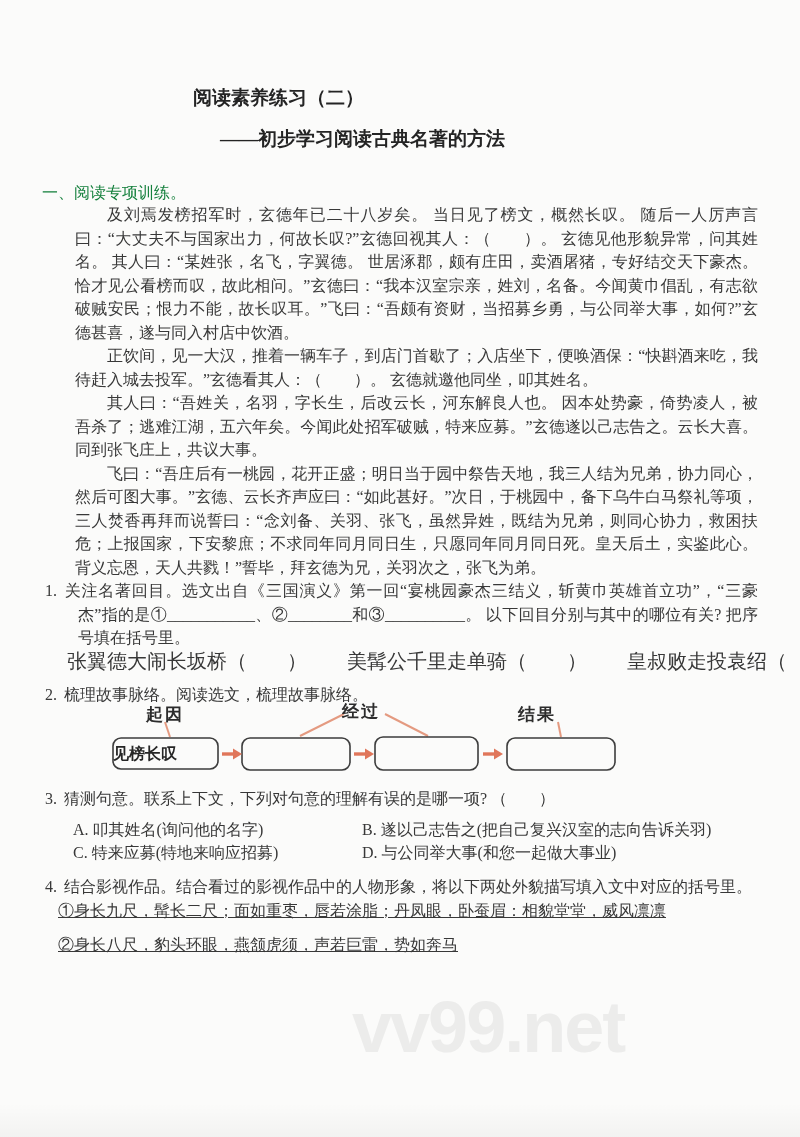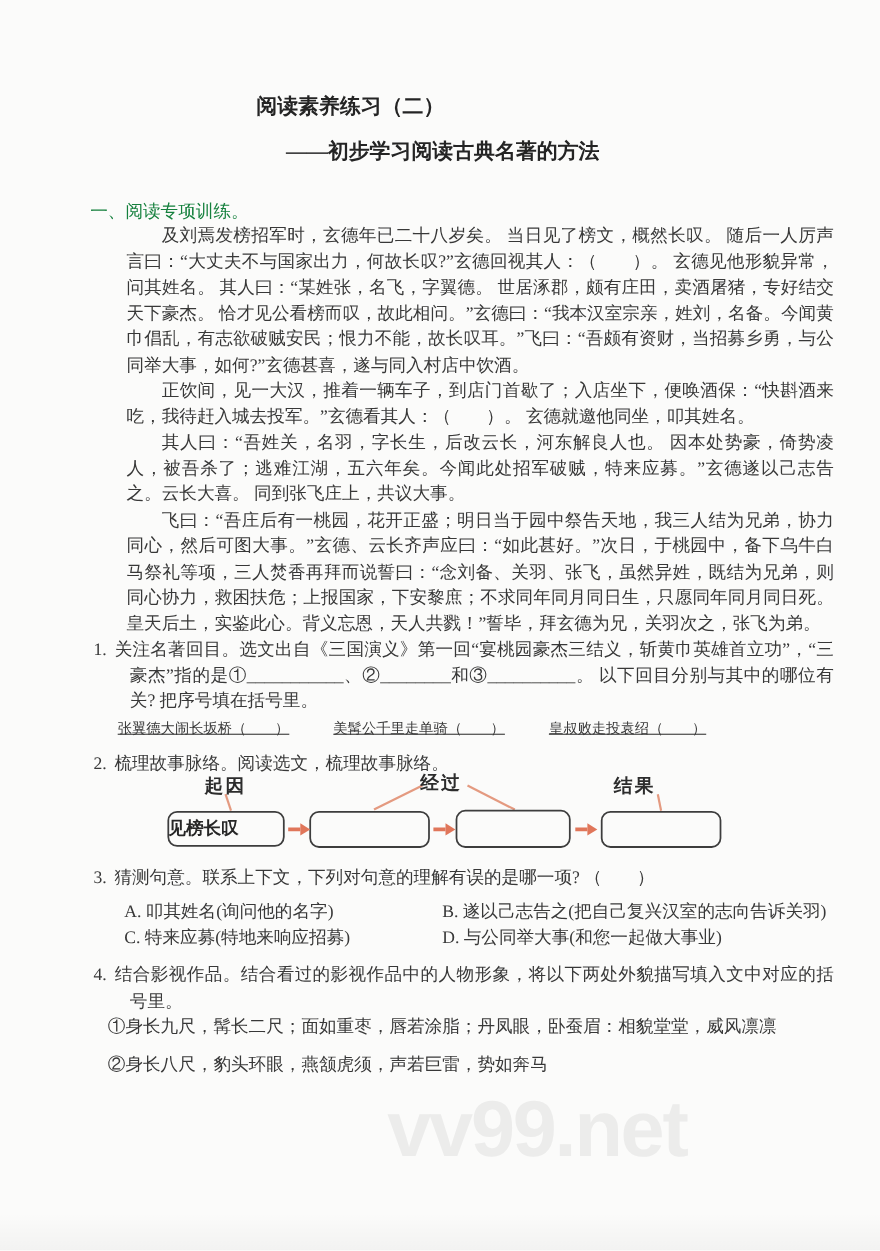--- a/index.html
+++ b/index.html
@@ -7,49 +7,49 @@
     position:relative; width:800px; height:1137px;
     background:#fbfbfa; overflow:hidden;
     font-family:"Liberation Serif","DejaVu Serif",serif;
     color:#383838;
   }
   .page::after {
     content:""; position:absolute; left:0; right:0; bottom:0; height:34px;
     background:linear-gradient(to bottom, rgba(0,0,0,0), rgba(0,0,0,0.035));
     pointer-events:none;
   }
-  .content { position:absolute; inset:0; padding:86px 42px 0 42px; box-sizing:border-box;margin-left:40px; }
+  .content { position:absolute; inset:0; padding:86px 42px 0 42px; box-sizing:border-box; }
 
   .title   { font-size:19px; line-height:24px; font-weight:bold; margin:0 0 0 151px; color:#242424; }
   .subtitle{ font-size:19px; line-height:26px; font-weight:bold; margin:16px 0 0 178px; color:#242424; }
   .section { font-size:16px; line-height:20px; margin-top:31px; color:#15803d; }
 
   .passage { margin:0 0 0 33px; font-size:16px; line-height:23.5px; text-align:justify; }
   .passage p { margin:0; text-indent:2em; }
 
   .qitem { margin-left:3px; padding-left:33px; text-indent:-33px;
            font-size:16px; line-height:23.5px; text-align:justify; }
   .qnum  { margin-right:7px; }
 
   .bracket-row { display:flex; gap:40px; margin-left:25px;
-                 font-size:13px; line-height:23.5px; white-space:nowrap;text-decoration:underline; }
+                 font-size:20px; line-height:23.5px; white-space:nowrap; }
 
   .q2 { margin-top:11px; line-height:22px; }
 
   .flow { position:relative; height:78px; margin-top:0; }
   .flow-svg { position:absolute; left:0; top:0; }
   .flow-label { position:absolute; top:-3px; font-size:17px; font-weight:bold; color:#2c2c2c; letter-spacing:2px; }
   .flow-box-text { position:absolute; left:71px; top:32px; width:105px; height:31px;
                    line-height:31px; text-align:left; font-size:16px; font-weight:bold; color:#262626; }
 
   .q3 { margin-top:3px; line-height:23px; }
   .options { display:grid; grid-template-columns:289px 1fr; 
              margin:8px 0 0 31px; font-size:16px; line-height:23px; }
   .q4 { margin-top:11px; }
-  .desc { margin-left:16px; font-size:16px; line-height:23.5px; }
+  .desc { margin-left:16px; font-size:16px; line-height:23.5px;text-decoration:underline; }
   .desc2 { margin-top:11px; }
 
   .watermark {
     position:absolute; left:352px; top:986px;
     font-family:"Liberation Sans","DejaVu Sans",sans-serif;
     font-weight:800; font-size:72px; letter-spacing:-2px;
     color:#ececeb; user-select:none;
   }
 </style>
 </head>

